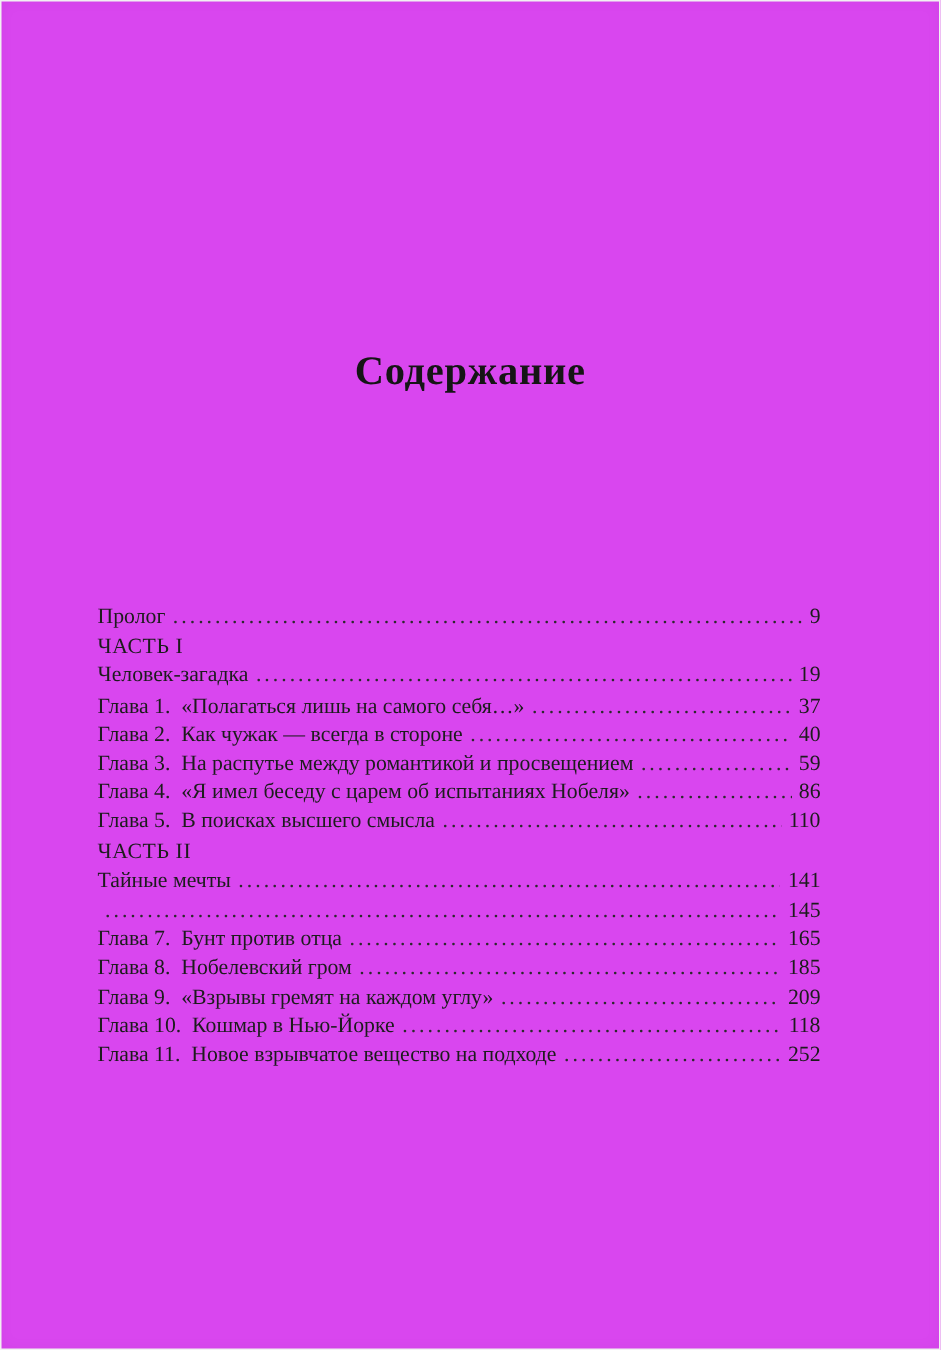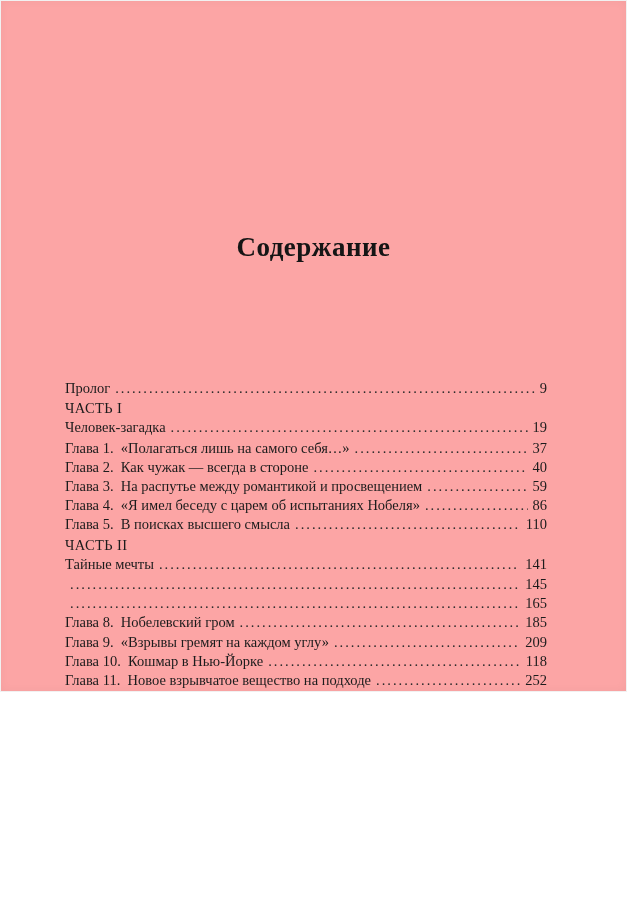--- a/index.html
+++ b/index.html
@@ -10,41 +10,41 @@
   body {
     width: 627px;
     height: 900px;
     overflow: hidden;
     font-family: "Liberation Serif", serif;
     color: #1c1c1c;
   }
   .page {
     position: relative;
     width: 627px;
-    height: 692px;
-    background: #fca5a5;
+    height: 900px;
+    background: #d946ef;
     box-sizing: border-box;
     border: 1px solid #f1f1f1;
     box-shadow: inset 0 0 10px rgba(0,0,0,0.04);
   }
   .title {
     position: absolute;
     top: 231px;
     left: 0;
     width: 100%;
     margin: 0;
     text-align: center;
     font-size: 27px;
     font-weight: bold;
     letter-spacing: 0.5px;
     color: #151515;
   }
   .toc {
     position: absolute;
-    top: 378px;
+    top: 401px;
     left: 64px;
     width: 482px;
     font-size: 14.5px;
     line-height: 19.2px;
   }
   .section + .section {
     margin-top: 1px;
   }
   .part-heading {
     white-space: pre;
@@ -129,20 +129,21 @@
           <span class="leader">........................................................................................................................................................................................................</span>
           <span class="page-num">141</span>
         </div>
       </div>
       <div class="section">
         <div class="row">
           <span class="leader">........................................................................................................................................................................................................</span>
           <span class="page-num">145</span>
         </div>
         <div class="row">
+          <span class="label">Глава 7.  Бунт против отца</span>
           <span class="leader">........................................................................................................................................................................................................</span>
           <span class="page-num">165</span>
         </div>
         <div class="row">
           <span class="label">Глава 8.  Нобелевский гром</span>
           <span class="leader">........................................................................................................................................................................................................</span>
           <span class="page-num">185</span>
         </div>
         <div class="row">
           <span class="label">Глава 9.  «Взрывы гремят на каждом углу»</span>

